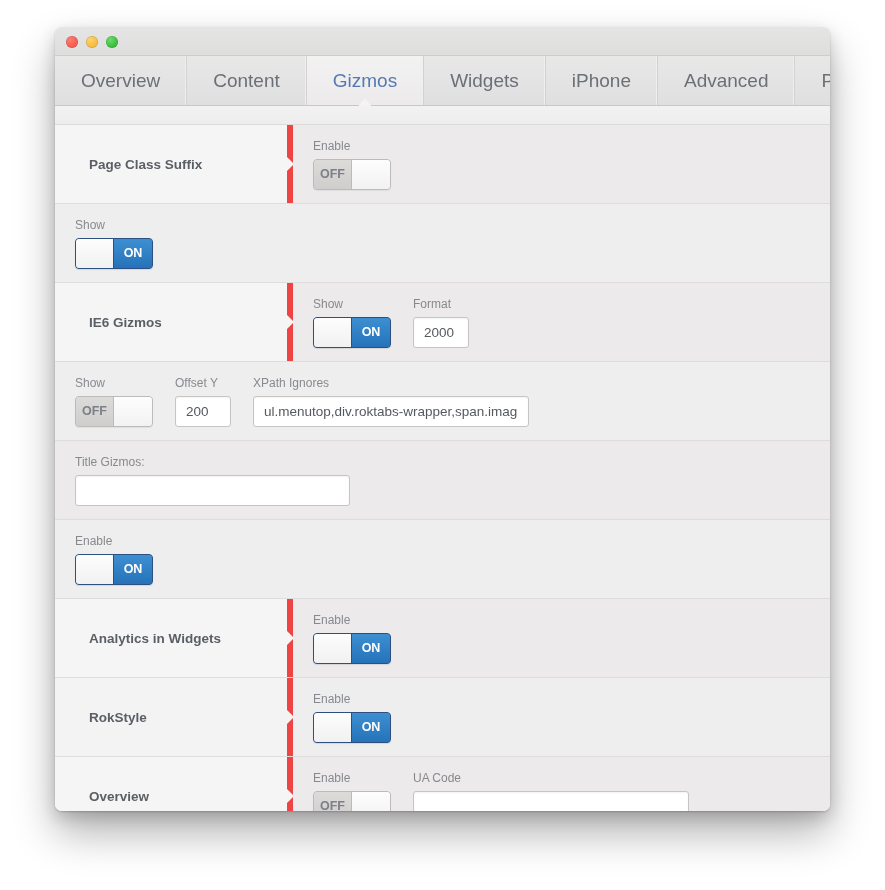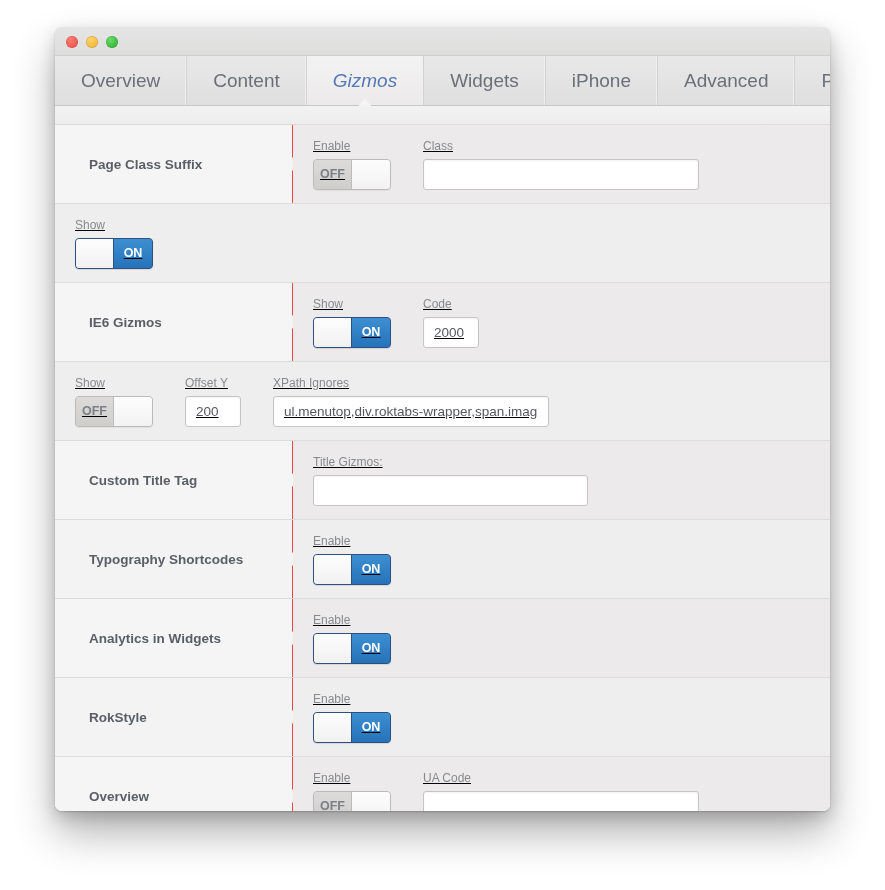--- a/index.html
+++ b/index.html
@@ -79,21 +79,20 @@
     border-right: 1px solid #d3d2d1;
     box-shadow: inset -1px 0 0 #f0efef;
     cursor: default;
     white-space: nowrap;
   }
   .tab:first-child { border-left: none; }
   .tab:last-child { border-right: none; box-shadow: none; }
   .tab.active {
     color: #5579b4;
     background: linear-gradient(to bottom, #f3f2f2 0%, #eceaea 100%);
-    font-style: italic;
   }
   .tab.active::after {
     content: "";
     position: absolute;
     left: 50%;
     bottom: -1px;
     width: 13px;
     height: 8px;
     margin-left: -6.5px;
     background: #f5f4f4;
@@ -126,42 +125,41 @@
     position: relative;
     flex: 0 0 238px;
     display: flex;
     align-items: center;
     padding-left: 34px;
     box-sizing: border-box;
     font-size: 13.5px;
     font-weight: bold;
     color: #5a5f66;
     background: #f4f3f3;
-    border-right: 1px solid #ef4444;
+    border-right: 6px solid #ef4444;
   }
   .row-label .notch {
     position: absolute;
     right: -7px;
     top: 50%;
     margin-top: -8px;
     width: 8px;
     height: 16px;
     background: #f4f3f3;
     clip-path: polygon(0% 0%, 100% 50%, 0% 100%);
   }
 
   .row-fields {
     position: relative;
     flex: 1 1 auto;
     display: flex;
     align-items: center;
     padding-left: 20px;
-    gap: 32px;
+    gap: 22px;
     background: #eeeded;
-    text-decoration: underline;
   }
   .row:nth-child(odd) .row-fields { background: #eceaea; }
   .row:nth-child(even) .row-fields { background: #efeeee; }
   .row:nth-child(odd) .row-label { background: #f6f5f5; }
   .row:nth-child(even) .row-label { background: #f4f3f3; }
   .row:nth-child(odd) .row-label .notch { background: #f6f5f5; }
   .row:nth-child(even) .row-label .notch { background: #f4f3f3; }
 
   .field {
     display: flex;
@@ -297,24 +295,20 @@
           <span class="notch"></span>
         </div>
         <div class="row-fields">
           <div class="field">
             <span class="field-label">Enable</span>
             <div class="toggle off">
               <span class="seg txt">OFF</span>
               <span class="seg knob"></span>
             </div>
           </div>
-          <div class="field">
-            <span class="field-label">Class</span>
-            <input class="text-input w-class" type="text" value="" style="">
-          </div>
         </div>
       </div>
 
       <div class="row">
         <div class="row-fields">
           <div class="field">
             <span class="field-label">Show</span>
             <div class="toggle on">
               <span class="seg knob"></span>
               <span class="seg txt">ON</span>
@@ -330,21 +324,21 @@
         </div>
         <div class="row-fields">
           <div class="field">
             <span class="field-label">Show</span>
             <div class="toggle on">
               <span class="seg knob"></span>
               <span class="seg txt">ON</span>
             </div>
           </div>
           <div class="field">
-            <span class="field-label">Code</span>
+            <span class="field-label">Format</span>
             <input class="text-input w-delay" type="text" value="2000" style="">
           </div>
         </div>
       </div>
 
       <div class="row">
         <div class="row-fields">
           <div class="field">
             <span class="field-label">Show</span>
             <div class="toggle off">
@@ -357,37 +351,29 @@
             <input class="text-input w-offset" type="text" value="200" style="">
           </div>
           <div class="field">
             <span class="field-label">XPath Ignores</span>
             <input class="text-input w-xpath" type="text" value="ul.menutop,div.roktabs-wrapper,span.image,div" style="">
           </div>
         </div>
       </div>
 
       <div class="row">
-        <div class="row-label">
-          <span>Custom Title Tag</span>
-          <span class="notch"></span>
-        </div>
         <div class="row-fields">
           <div class="field">
             <span class="field-label">Title Gizmos:</span>
             <input class="text-input w-title" type="text" value="" style="">
           </div>
         </div>
       </div>
 
       <div class="row">
-        <div class="row-label">
-          <span>Typography Shortcodes</span>
-          <span class="notch"></span>
-        </div>
         <div class="row-fields">
           <div class="field">
             <span class="field-label">Enable</span>
             <div class="toggle on">
               <span class="seg knob"></span>
               <span class="seg txt">ON</span>
             </div>
           </div>
         </div>
       </div>

